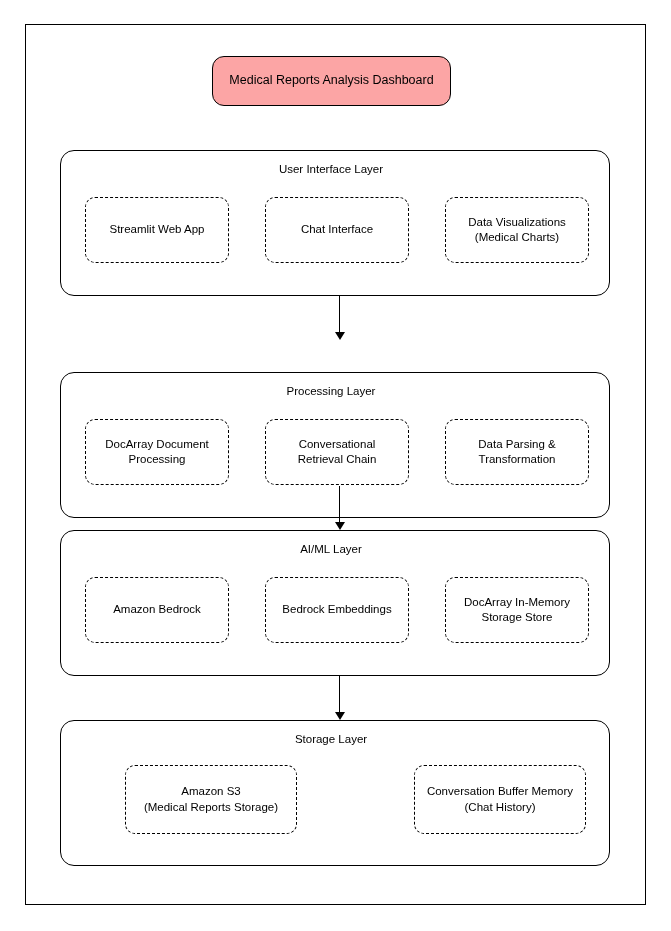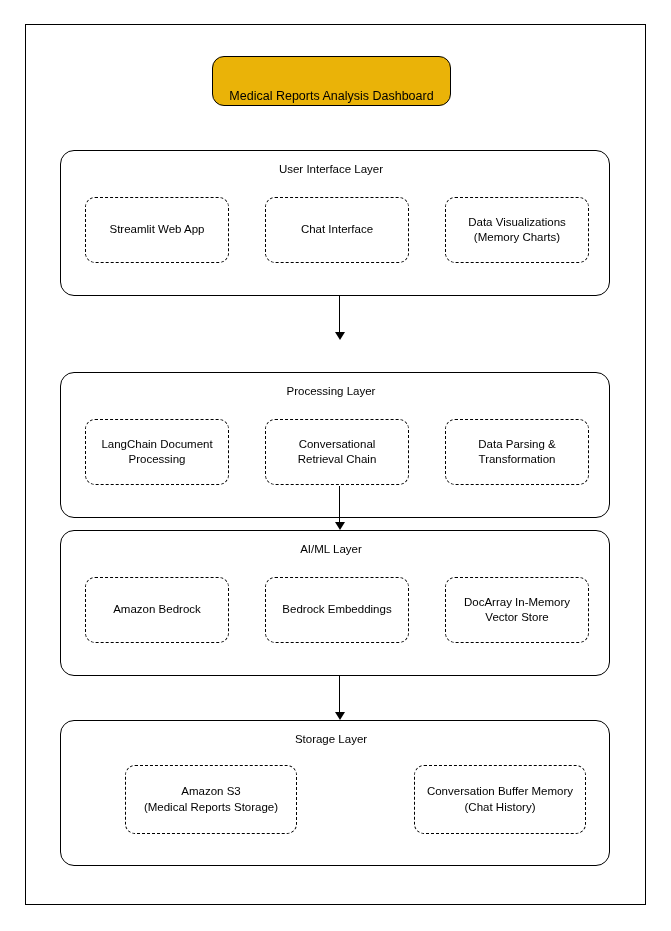--- a/index.html
+++ b/index.html
@@ -37,23 +37,23 @@
   
   .title-box {
     position: absolute;
     left: 212px;
     top: 56px;
     width: 239px;
     height: 50px;
     border: 1.4px solid #000000;
     border-radius: 12px;
     box-sizing: border-box;
-    background: #eab308;
+    background: #fca5a5;
     display: flex;
-    align-items: flex-end;
+    align-items: center;
     justify-content: center;
   }
   .title-box .title-text {
     font-size: 12.5px;
     line-height: 1.25;
     color: #000000;
     text-align: center;
     white-space: nowrap;
   }
 
@@ -167,35 +167,35 @@
     <div class="layer-title">User Interface Layer</div>
     <div class="nodes">
       <div class="node col1">
         <span class="node-text">Streamlit Web App</span>
       </div>
       <div class="node col2">
         <span class="node-text">Chat Interface</span>
       </div>
       <div class="node col3">
         <span class="node-text">Data Visualizations
-(Memory Charts)</span>
+(Medical Charts)</span>
       </div>
     </div>
   </div>
 
   <div class="arrow arrow-1">
     <div class="shaft"></div>
     <div class="head"></div>
   </div>
 
   <div class="layer layer-proc">
     <div class="layer-title">Processing Layer</div>
     <div class="nodes">
       <div class="node col1">
-        <span class="node-text">LangChain Document
+        <span class="node-text">DocArray Document
 Processing</span>
       </div>
       <div class="node col2">
         <span class="node-text">Conversational
 Retrieval Chain</span>
       </div>
       <div class="node col3">
         <span class="node-text">Data Parsing &amp;
 Transformation</span>
       </div>
@@ -211,21 +211,21 @@
     <div class="layer-title">AI/ML Layer</div>
     <div class="nodes">
       <div class="node col2">
         <span class="node-text">Bedrock Embeddings</span>
       </div>
       <div class="node col1">
         <span class="node-text">Amazon Bedrock</span>
       </div>
       <div class="node col3">
         <span class="node-text">DocArray In-Memory
-Vector Store</span>
+Storage Store</span>
       </div>
     </div>
   </div>
 
   <div class="arrow arrow-3">
     <div class="shaft"></div>
     <div class="head"></div>
   </div>
 
   <div class="layer layer-storage">

